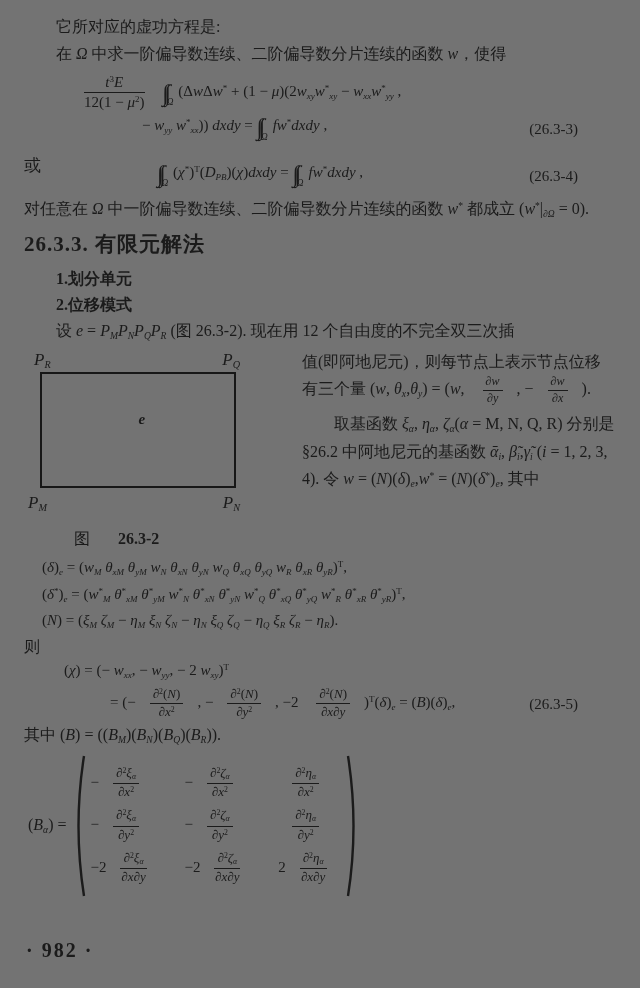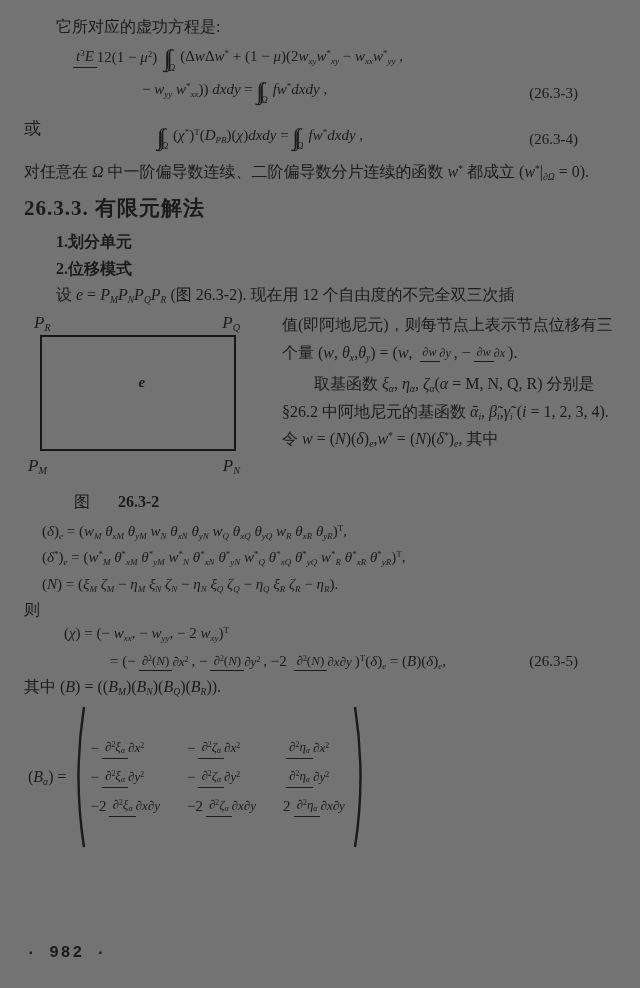--- a/index.html
+++ b/index.html
@@ -15,44 +15,44 @@
     font-family:"Liberation Serif","DejaVu Serif",serif;
     font-size:15px;
     line-height:1.4;
   }
   
   .para{margin:0 0 5px 0;font-size:16px;}
   .indent{text-indent:2em;}
   .heading{font-size:21px;font-weight:700;margin:10px 0 8px 0;letter-spacing:1px;}
   .item-title{font-weight:700;font-size:16px;margin:4px 0 4px 0;text-indent:2em;}
   .then{font-size:16px;margin:2px 0 2px 0;}
-  .footer{position:absolute;left:26px;bottom:24px;font-size:16px;font-weight:700;letter-spacing:2px;font-family:Liberation Mono, monospace;}
+  .footer{position:absolute;left:26px;bottom:24px;font-size:20px;font-weight:700;letter-spacing:2px;}
   
   .eqblock{position:relative;}
   .eqline{position:relative;white-space:nowrap;}
   .eq3l1{margin:8px 0 4px 46px;}
   .eq3l2{margin:2px 0 8px 118px;}
   .eq4l{margin:0 0 4px 116px;}
   .chil1{margin:2px 0 2px 40px;}
   .chil2{margin:6px 0 4px 86px;}
   .eqnum{position:absolute;right:38px;top:50%;transform:translateY(-50%);font-size:15px;}
   .orrow{display:flex;align-items:flex-start;margin:0 0 4px 0;}
   .orlabel{font-size:17px;flex:none;margin-top:2px;}
   .orrow .eqwrap{flex:1;position:relative;margin-top:10px;}
   
   .i{font-style:italic;}
   .sup{font-size:0.6em;vertical-align:0.55em;}
   .sub{font-size:0.6em;vertical-align:-0.3em;font-style:italic;}
   .int{font-size:1.55em;font-style:italic;letter-spacing:-0.18em;vertical-align:-0.2em;line-height:0.8;}
   .intsub{font-size:0.62em;vertical-align:-1.0em;margin-right:5px;font-style:italic;}
-  .frac{display:inline-flex;flex-direction:row;text-align:center;vertical-align:middle;margin:0 3px;line-height:1.15;}
+  .frac{display:inline-flex;flex-direction:column;text-align:center;vertical-align:middle;margin:0 14px;line-height:1.15;}
   .fnum{border-bottom:1px solid #1b1b1b;padding:0 3px 1px 3px;display:block;}
   .fden{padding-top:1px;display:block;}
   
-  .figrow{display:flex;margin-top:4px;}
+  .figrow{display:flex;margin-top:4px;gap:20px;}
   .figure{flex:none;width:250px;padding-left:8px;}
   .figbox-wrap{position:relative;width:196px;height:116px;margin:24px 0 0 8px;}
   .figbox{position:absolute;left:0;top:0;right:0;bottom:0;border:2.5px solid #171717;}
   .fig-e{position:absolute;left:52%;top:40%;transform:translate(-50%,-50%);font-style:italic;font-weight:700;font-size:15px;}
   .fig-lab{position:absolute;font-size:17px;white-space:nowrap;}
   .fig-tl{left:-6px;top:-24px;}
   .fig-tr{right:-4px;top:-24px;}
   .fig-bl{left:-12px;bottom:-27px;}
   .fig-br{right:-4px;bottom:-27px;margin-left:36px;}
   .figcap{margin:40px 0 0 42px;font-size:16px;}
@@ -72,20 +72,21 @@
   .mcell{white-space:nowrap;}
   .mcell .frac{font-size:13px;}
   .mrhs{margin-left:8px;font-size:16px;white-space:nowrap;}
 </style>
 </head>
 <body>
 
 <div class="page">
 
   <p class="para indent">它所对应的虚功方程是:</p>
+  <p class="para indent"><span>在 </span><span class="i">Ω</span><span> 中求一阶偏导数连续、二阶偏导数分片连续的函数 </span><span class="i">w</span><span>，使得</span></p>
 
   <div class="eqblock">
     <div class="eqline eq3l1"><span class="frac">
           <span class="fnum"><span class="i">t</span><span class="sup">3</span><span class="i">E</span></span>
           <span class="fden"><span>12(1 − </span><span class="i">μ</span><span class="sup">2</span><span>)</span></span>
         </span><span> </span><span class="int">∫∫</span><span class="intsub">Ω</span><span>(Δ</span><span class="i">w</span><span>Δ</span><span class="i">w</span><span class="sup">*</span><span> + (1 − </span><span class="i">μ</span><span>)(2</span><span class="i">w</span><span class="sub">xy</span><span class="i">w</span><span class="sup">*</span><span class="sub">xy</span><span> − </span><span class="i">w</span><span class="sub">xx</span><span class="i">w</span><span class="sup">*</span><span class="sub">yy</span><span> ,</span></div>
     <div class="eqline eq3l2">
       <span><span>− </span><span class="i">w</span><span class="sub">yy</span><span> </span><span class="i">w</span><span class="sup">*</span><span class="sub">xx</span><span>)) </span><span class="i">dxdy</span><span> = </span><span class="int">∫∫</span><span class="intsub">Ω</span><span class="i">f</span><span class="i">w</span><span class="sup">*</span><span class="i">dxdy</span><span> ,</span></span>
       <span class="eqnum">(26.3-3)</span>
     </div>

